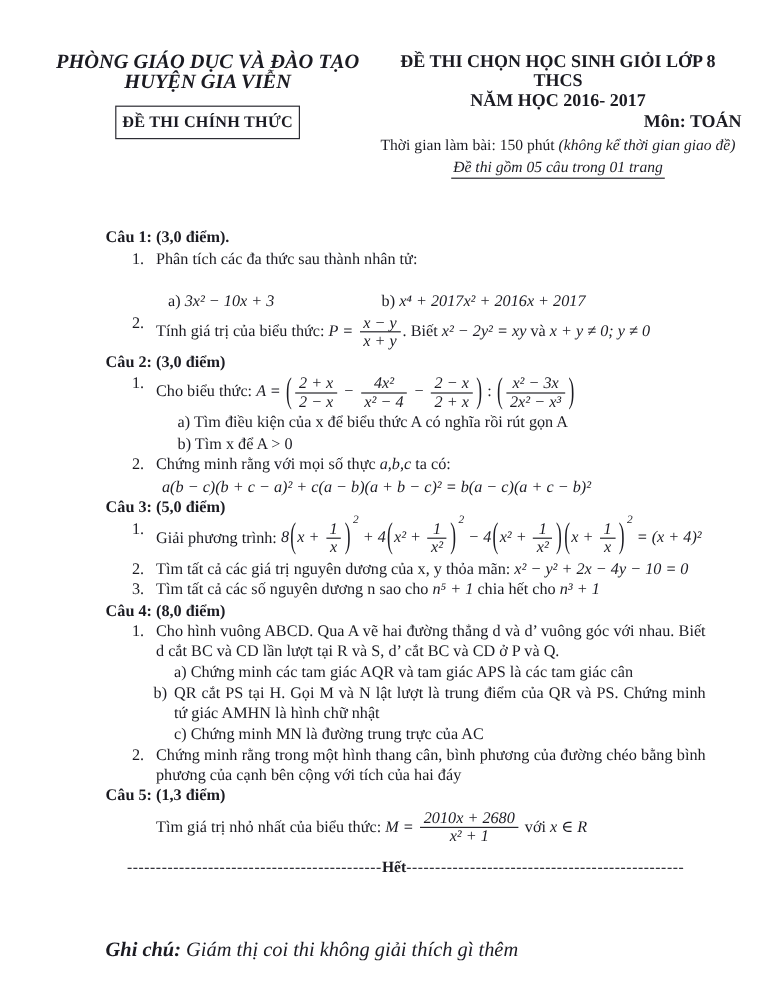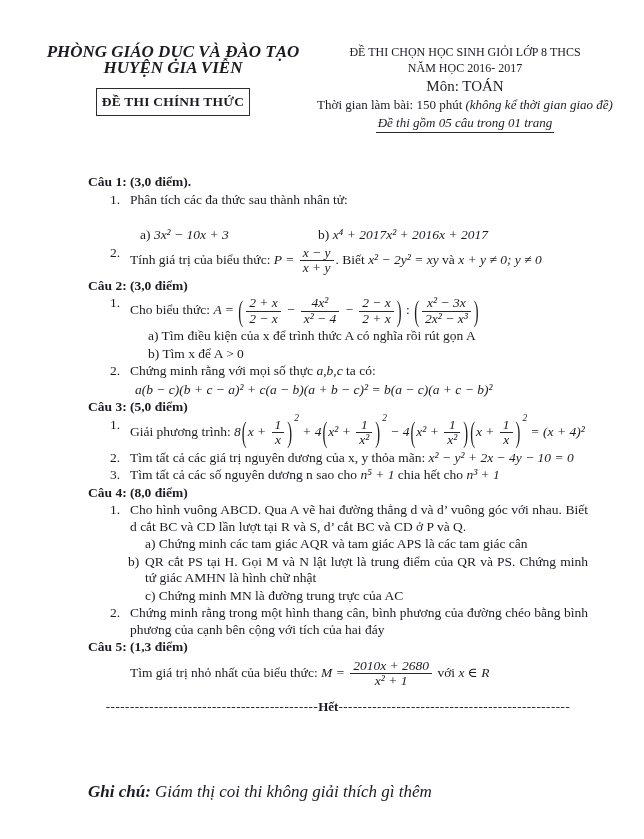--- a/index.html
+++ b/index.html
@@ -10,22 +10,22 @@
   }
   .page{position:relative;width:644px;height:839px;background:#ffffff;overflow:hidden;}
 
   
   .header{display:flex;padding:44px 26px 0 34px;}
   .h-left{width:278px;text-align:center;}
   .org-line{font-weight:bold;font-size:17px;line-height:15.5px;font-style:italic;}
   .official-box{display:inline-block;border:1.6px solid #2c2c33;padding:5px 5px;
     font-weight:bold;font-size:13.5px;margin-top:13px;letter-spacing:.2px;}
   .h-right{flex:1;text-align:center;}
-  .t-bold{font-weight:normal;font-size:12px;line-height:16px;}
-  .t-subject{font-weight:normal;font-size:15px;line-height:18px;margin-top:1px;}
+  .t-bold{font-weight:bold;font-size:15px;line-height:16px;}
+  .t-subject{font-weight:bold;font-size:15px;line-height:18px;margin-top:1px;text-align:right;}
   .t-duration{font-size:13px;line-height:17px;margin-top:1px;}
   .italic{font-style:italic;}
   .t-pages{display:inline-block;font-style:italic;font-size:13px;line-height:16px;
     border-bottom:1.3px solid #26262c;padding:0 2px 1px 2px;margin-top:2px;}
 
   
   .sheet{padding:40px 56px 0 88px;font-size:13.5px;line-height:16.5px;}
   .q-title{font-weight:bold;margin-top:1px;}
   .item{position:relative;padding-left:42px;margin-top:1px;}
   .item .lbl{position:absolute;left:22px;}
@@ -93,21 +93,21 @@
       <div class="item">
         <span class="lbl">2.</span><span>Tính giá trị của biểu thức: </span><span class="formula"><span class="mi">P = </span><span class="frac"><span class="num">x − y</span><span class="den">x + y</span></span><span class="mt">. Biết </span><span class="mi">x² − 2y² = xy</span><span class="mt"> và </span><span class="mi">x + y ≠ 0; y ≠ 0</span></span>
       </div>
     </div>
 
     <div>
       <div class="q-title">Câu 2: (3,0 điểm)</div>
       <div class="item">
         <span class="lbl">1.</span><span>Cho biểu thức: </span><span class="formula"><span class="mi">A = </span><span class="paren">(</span><span class="frac"><span class="num">2 + x</span><span class="den">2 − x</span></span><span class="mi"> − </span><span class="frac"><span class="num">4x²</span><span class="den">x² − 4</span></span><span class="mi"> − </span><span class="frac"><span class="num">2 − x</span><span class="den">2 + x</span></span><span class="paren">)</span><span class="mt"> : </span><span class="paren">(</span><span class="frac"><span class="num">x² − 3x</span><span class="den">2x² − x³</span></span><span class="paren">)</span></span>
       </div>
-      <div class="sub">a) Tìm điều kiện của x để trình thức A có nghĩa rồi rút gọn A</div>
+      <div class="sub">a) Tìm điều kiện của x để biểu thức A có nghĩa rồi rút gọn A</div>
       <div class="sub">b) Tìm x để A &gt; 0</div>
       <div class="item">
         <span class="lbl">2.</span><span>Chứng minh rằng với mọi số thực </span><span class="mi">a,b,c</span><span> ta có:</span>
       </div>
       <div class="eq-line formula"><span class="mi">a(b − c)(b + c − a)² + c(a − b)(a + b − c)² = b(a − c)(a + c − b)²</span></div>
     </div>
 
     <div>
       <div class="q-title">Câu 3: (5,0 điểm)</div>
       <div class="item">

